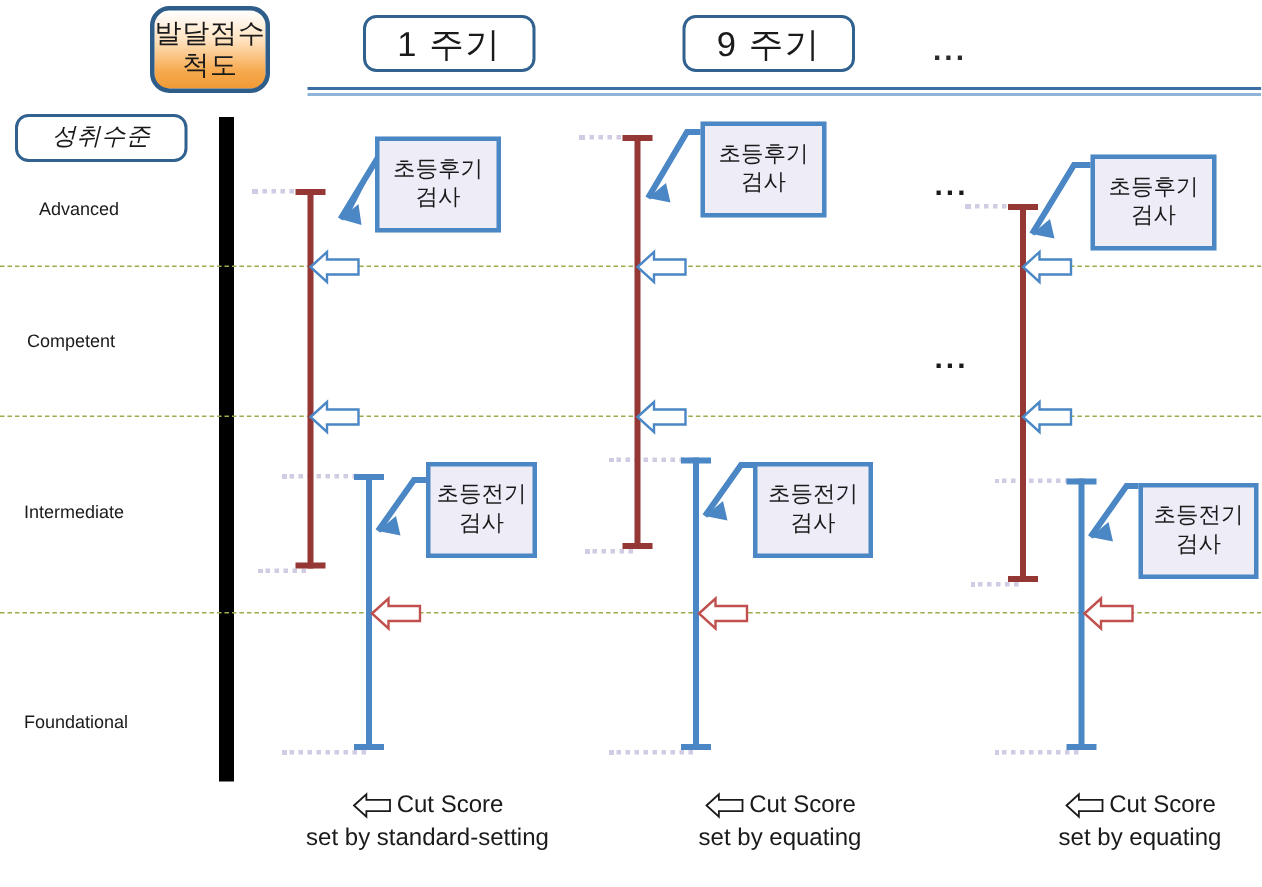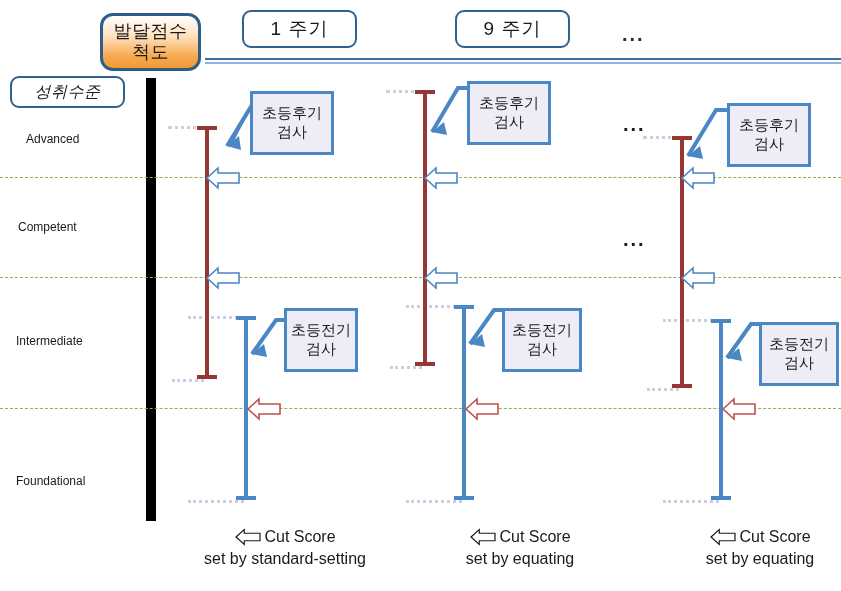--- a/index.html
+++ b/index.html
@@ -36,21 +36,21 @@
     border-width: 3px;
     border-radius: 13px;
     border-color: #2e5d8a;
     background: linear-gradient(to bottom, #ffffff 0%, #ffe2bf 38%, #f7a94e 78%, #f09a36 100%);
     font-size: 18px;
     font-weight: normal;
     white-space: pre-line;
     letter-spacing: 0.5px;
   }
   .pill.cycle {
-    font-size: 19px;
+    font-size: 23px;
     letter-spacing: 1px;
   }
   .pill.levelhdr {
     font-size: 16px;
     letter-spacing: 0.5px;
   }
 
   
   .hdr-rule {
     position: absolute;
@@ -167,21 +167,21 @@
   }
   .legend .row2 {
     margin-top: 4px;
   }
 </style>
 </head>
 <body>
 
 <div id="canvas">
 
-  <div class="pill title" style="left:100px; top:13px; width:101px; height:58px;">발달점수
+  <div class="pill title" style="left:100px; top:4px; width:80px; height:58px;">발달점수
 척도</div>
 
   <div class="pill cycle" style="left:242px; top:10px; width:115px; height:38px;">1 주기</div>
 
   <div class="pill cycle" style="left:455px; top:10px; width:115px; height:38px;">9 주기</div>
 
   <div class="ellipsis hdr" style="left:622px; top:24px;">...</div>
 
 
   <div class="hdr-rule" style="left:205px; top:58px; width:636px; height:2px;"></div>

